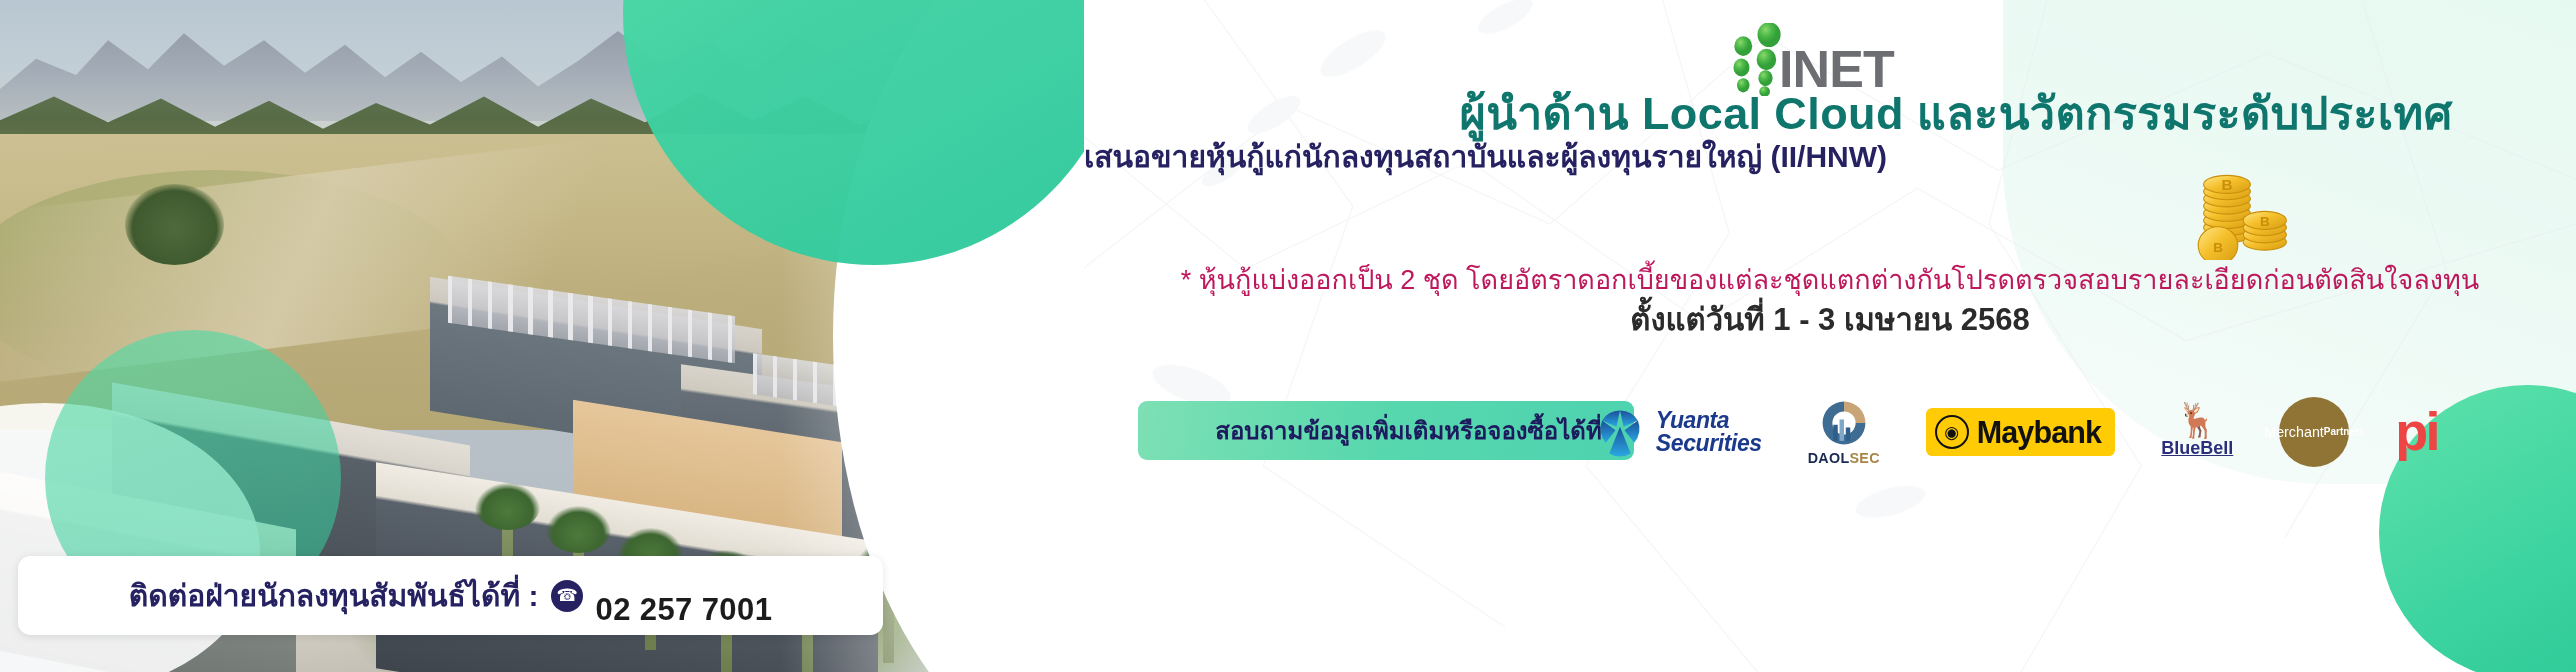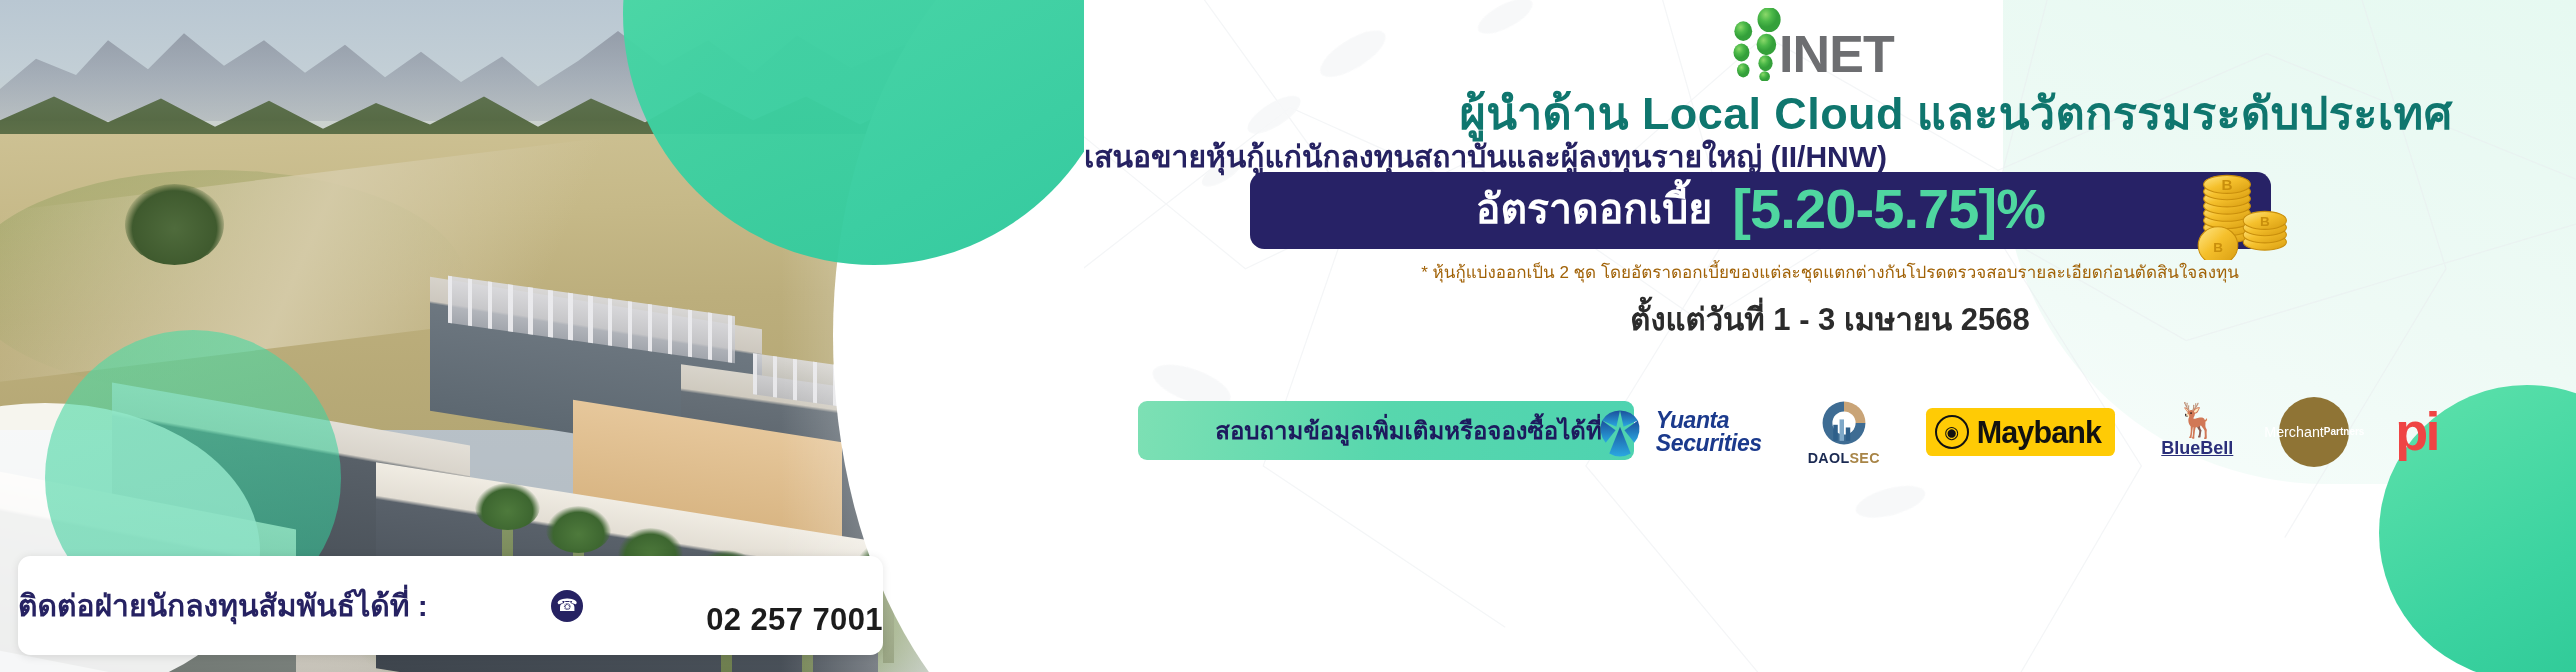--- a/index.html
+++ b/index.html
@@ -155,21 +155,21 @@
     border-radius:0 0 0 323px;
   }
   .circle-right{
     position:absolute; right:-99px; top:385px; width:296px; height:296px;
     border-radius:50%;
     background:linear-gradient(150deg,#5fe2ab 0%,#3bd3a0 60%,#2cc795 100%);
   }
 
   
   .logo{
-    position:absolute; left:636px; top:8px; width:287px; height:73px;
+    position:absolute; left:636px; top:23px; width:287px; height:73px;
   }
   .logo-dots{ position:absolute; left:0; top:0; width:75px; height:73px; }
   .logo-word{
     position:absolute; left:59px; top:16px;
     font-size:52px; font-weight:bold; letter-spacing:-0.9px;
     color:#6d6e71; font-family:"Liberation Sans",sans-serif;
   }
 
   .headline{
     position:absolute; left:0; top:77px; width:1744px;
@@ -201,21 +201,21 @@
     letter-spacing:-0.9px;
     position:relative; top:-1.8px;
   }
   .coins{
     position:absolute; left:1107px; top:152px; width:108px; height:108px;
   }
 
   .footnote{
     position:absolute; left:0; top:258px; width:1492px;
     text-align:center;
-    font-size:17px; color:#a16207; white-space:nowrap;
+    font-size:27px; color:#be185d; white-space:nowrap;
   }
   .dateline{
     position:absolute; left:0; top:294px; width:1492px;
     text-align:center;
     font-size:31px; font-weight:bold; color:#2b2b2b;
   }
 
   .cta-btn{
     position:absolute; left:54px; top:401px;
     width:496px; height:59px;
@@ -261,24 +261,24 @@
     display:flex;flex-direction:row;align-items:center;justify-content:center;
     color:#fff;
   }
   .merchant-a{ font-size:14.3px; line-height:1.05; }
   .merchant-b{ font-size:10px; font-weight:bold; line-height:1.05; }
   .pi-logo{ font-size:54px; font-weight:bold; color:#ef4444; letter-spacing:-2.7px; line-height:.8; }
 
   
   .contact-card{
     position:absolute; left:18px; top:556px;
-    width:865px; height:99px;
+    width:865px; height:79px;
     background:#ffffff;
     border-radius:12.5px;
-    display:flex; align-items:center; justify-content:space-between;
+    display:flex; align-items:center; justify-content:center;
     gap:12.5px;
     box-shadow:0 1.8px 9px rgba(0,0,0,.10);
   }
   .contact-label{ font-size:30px; font-weight:bold; color:#262262; }
   .phone-icon{
     width:32px;height:32px;border-radius:50%;background:#262262;
     display:flex;align-items:center;justify-content:center;color:#fff;font-size:17px;
   }
   .contact-number{ font-size:31px; font-weight:bold; color:#1c1c1c; letter-spacing:0.4px;margin-top:28px; }
 </style>
@@ -359,24 +359,20 @@
         <ellipse cx="51" cy="62" rx="8" ry="9" fill="url(#gdot)"></ellipse>
         <ellipse cx="26" cy="70" rx="7" ry="8" fill="url(#gdot)"></ellipse>
         <ellipse cx="50" cy="77" rx="6" ry="6" fill="url(#gdot)"></ellipse>
       </svg>
       <div class="logo-word">INET</div>
     </div>
 
     <div class="headline">ผู้นำด้าน Local Cloud และนวัตกรรมระดับประเทศ</div>
     <div class="subhead">เสนอขายหุ้นกู้แก่นักลงทุนสถาบันและผู้ลงทุนรายใหญ่ (II/HNW)</div>
 
-    <div class="rate-box">
-      <span class="rate-label">อัตราดอกเบี้ย</span>
-      <span class="rate-value">[5.20-5.75]%</span>
-    </div>
 
     <svg class="coins" viewBox="0 0 120 120">
       <defs>
         <linearGradient id="gold" x1="0" y1="0" x2="1" y2="1">
           <stop offset="0%" stop-color="#ffe88a"></stop>
           <stop offset="45%" stop-color="#f5c02c"></stop>
           <stop offset="100%" stop-color="#d79c10"></stop>
         </linearGradient>
       </defs>
       <g fill="url(#gold)" stroke="#c98f0c" stroke-width="1.2">

